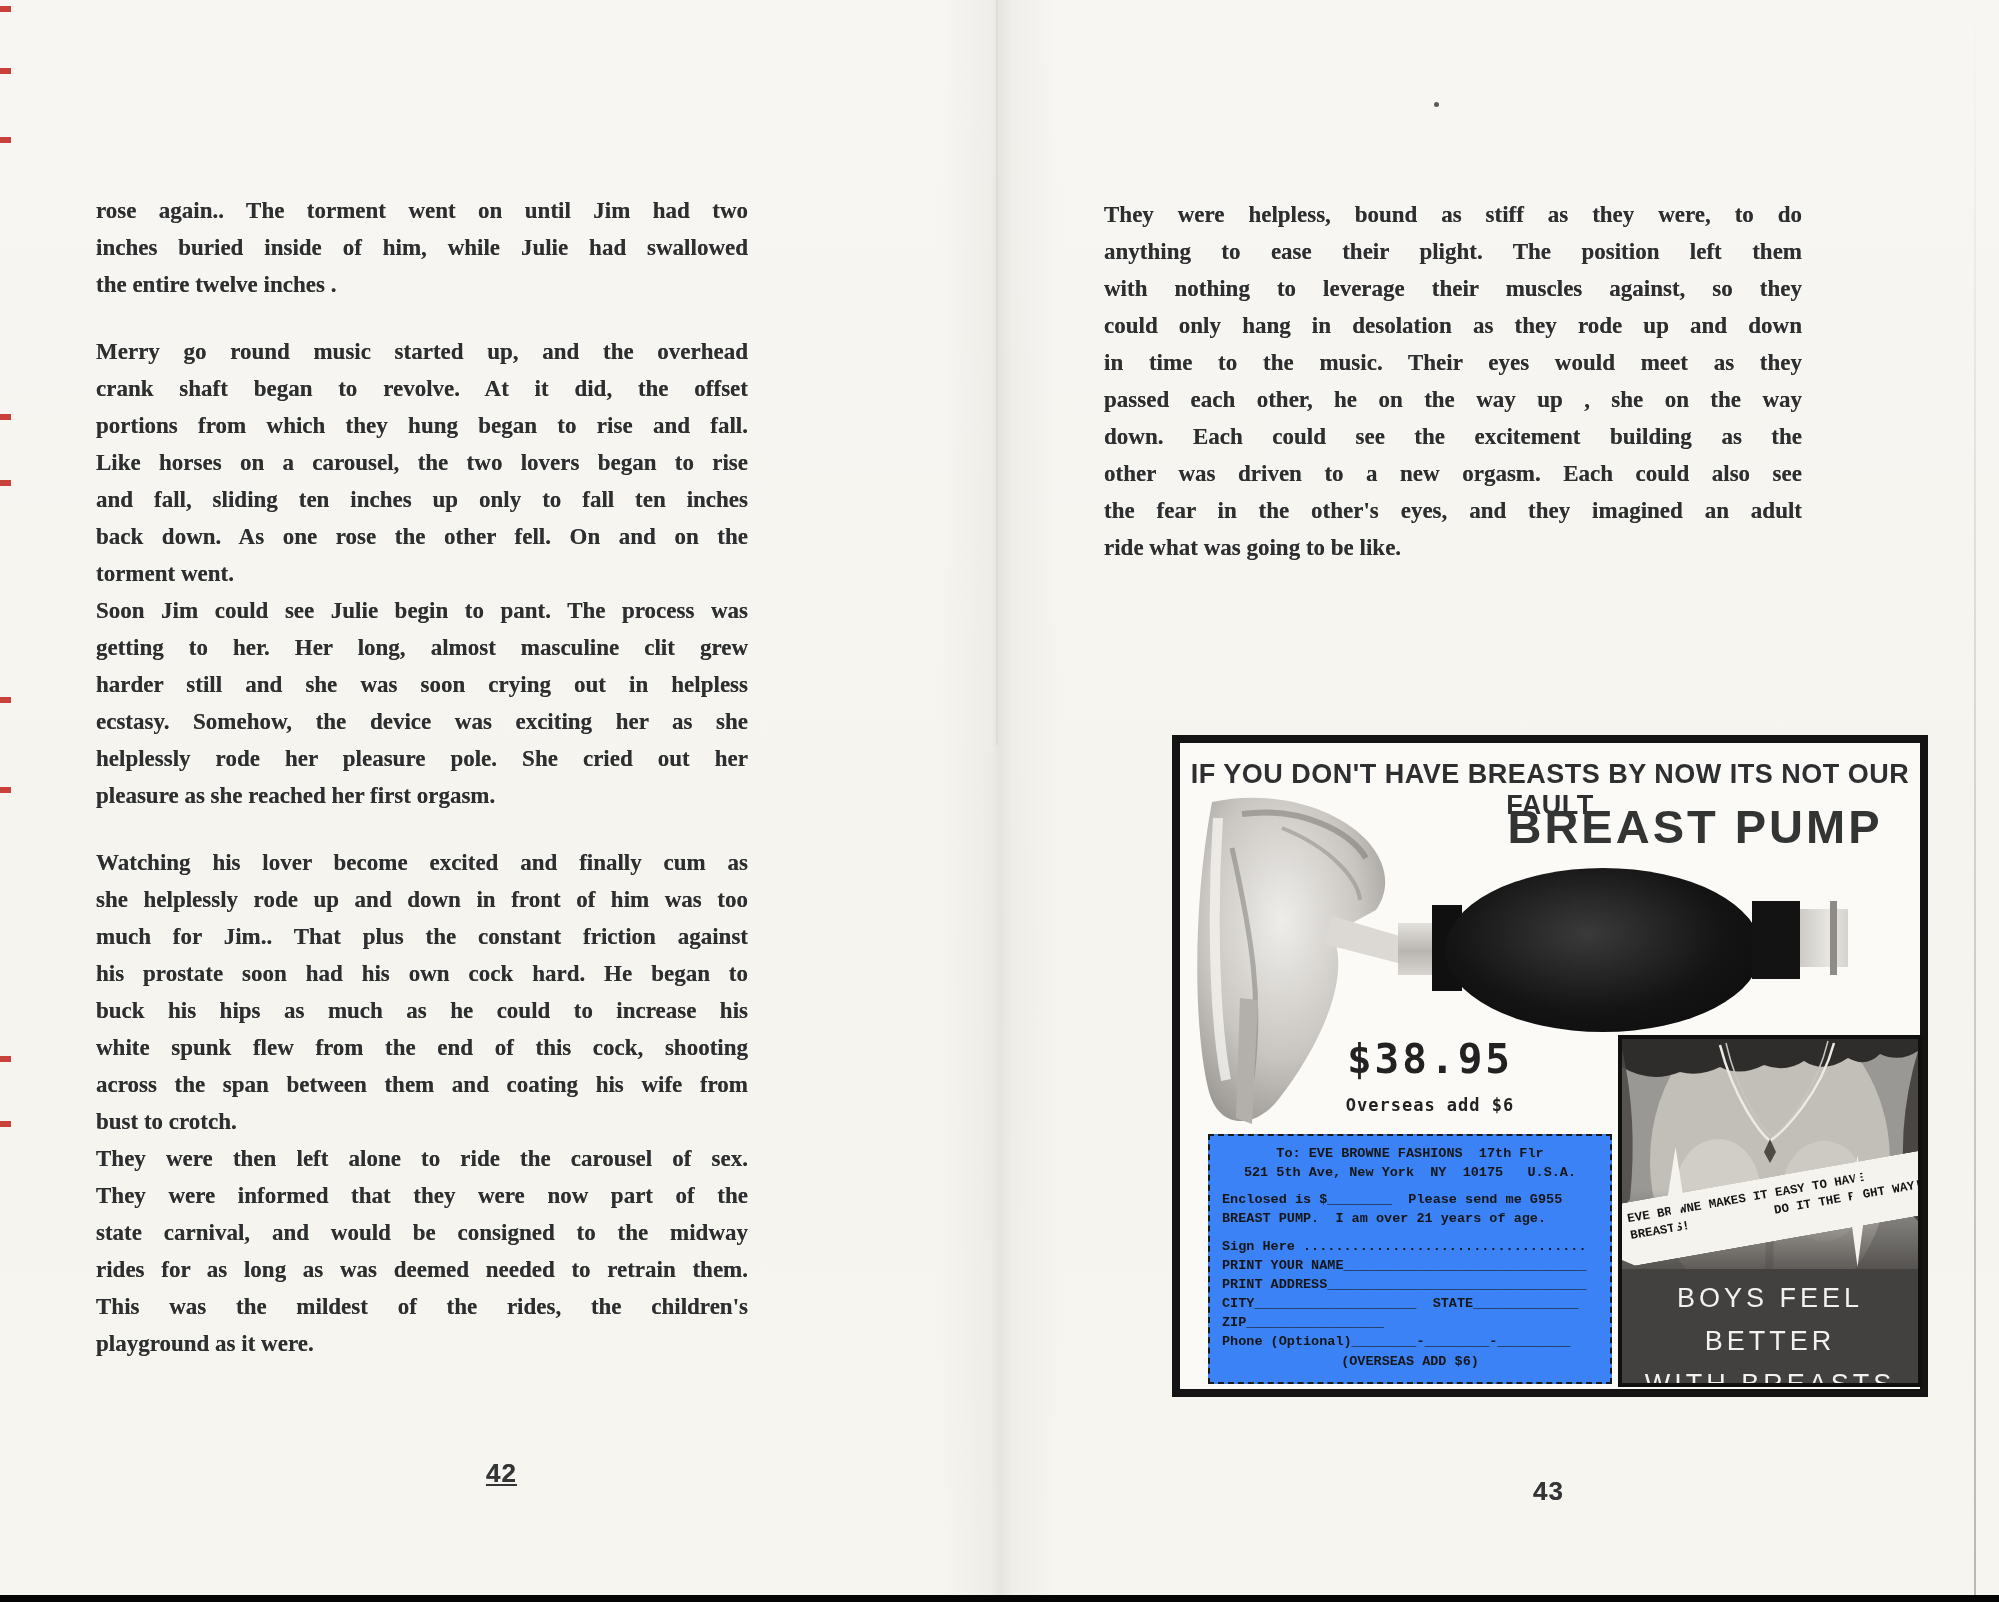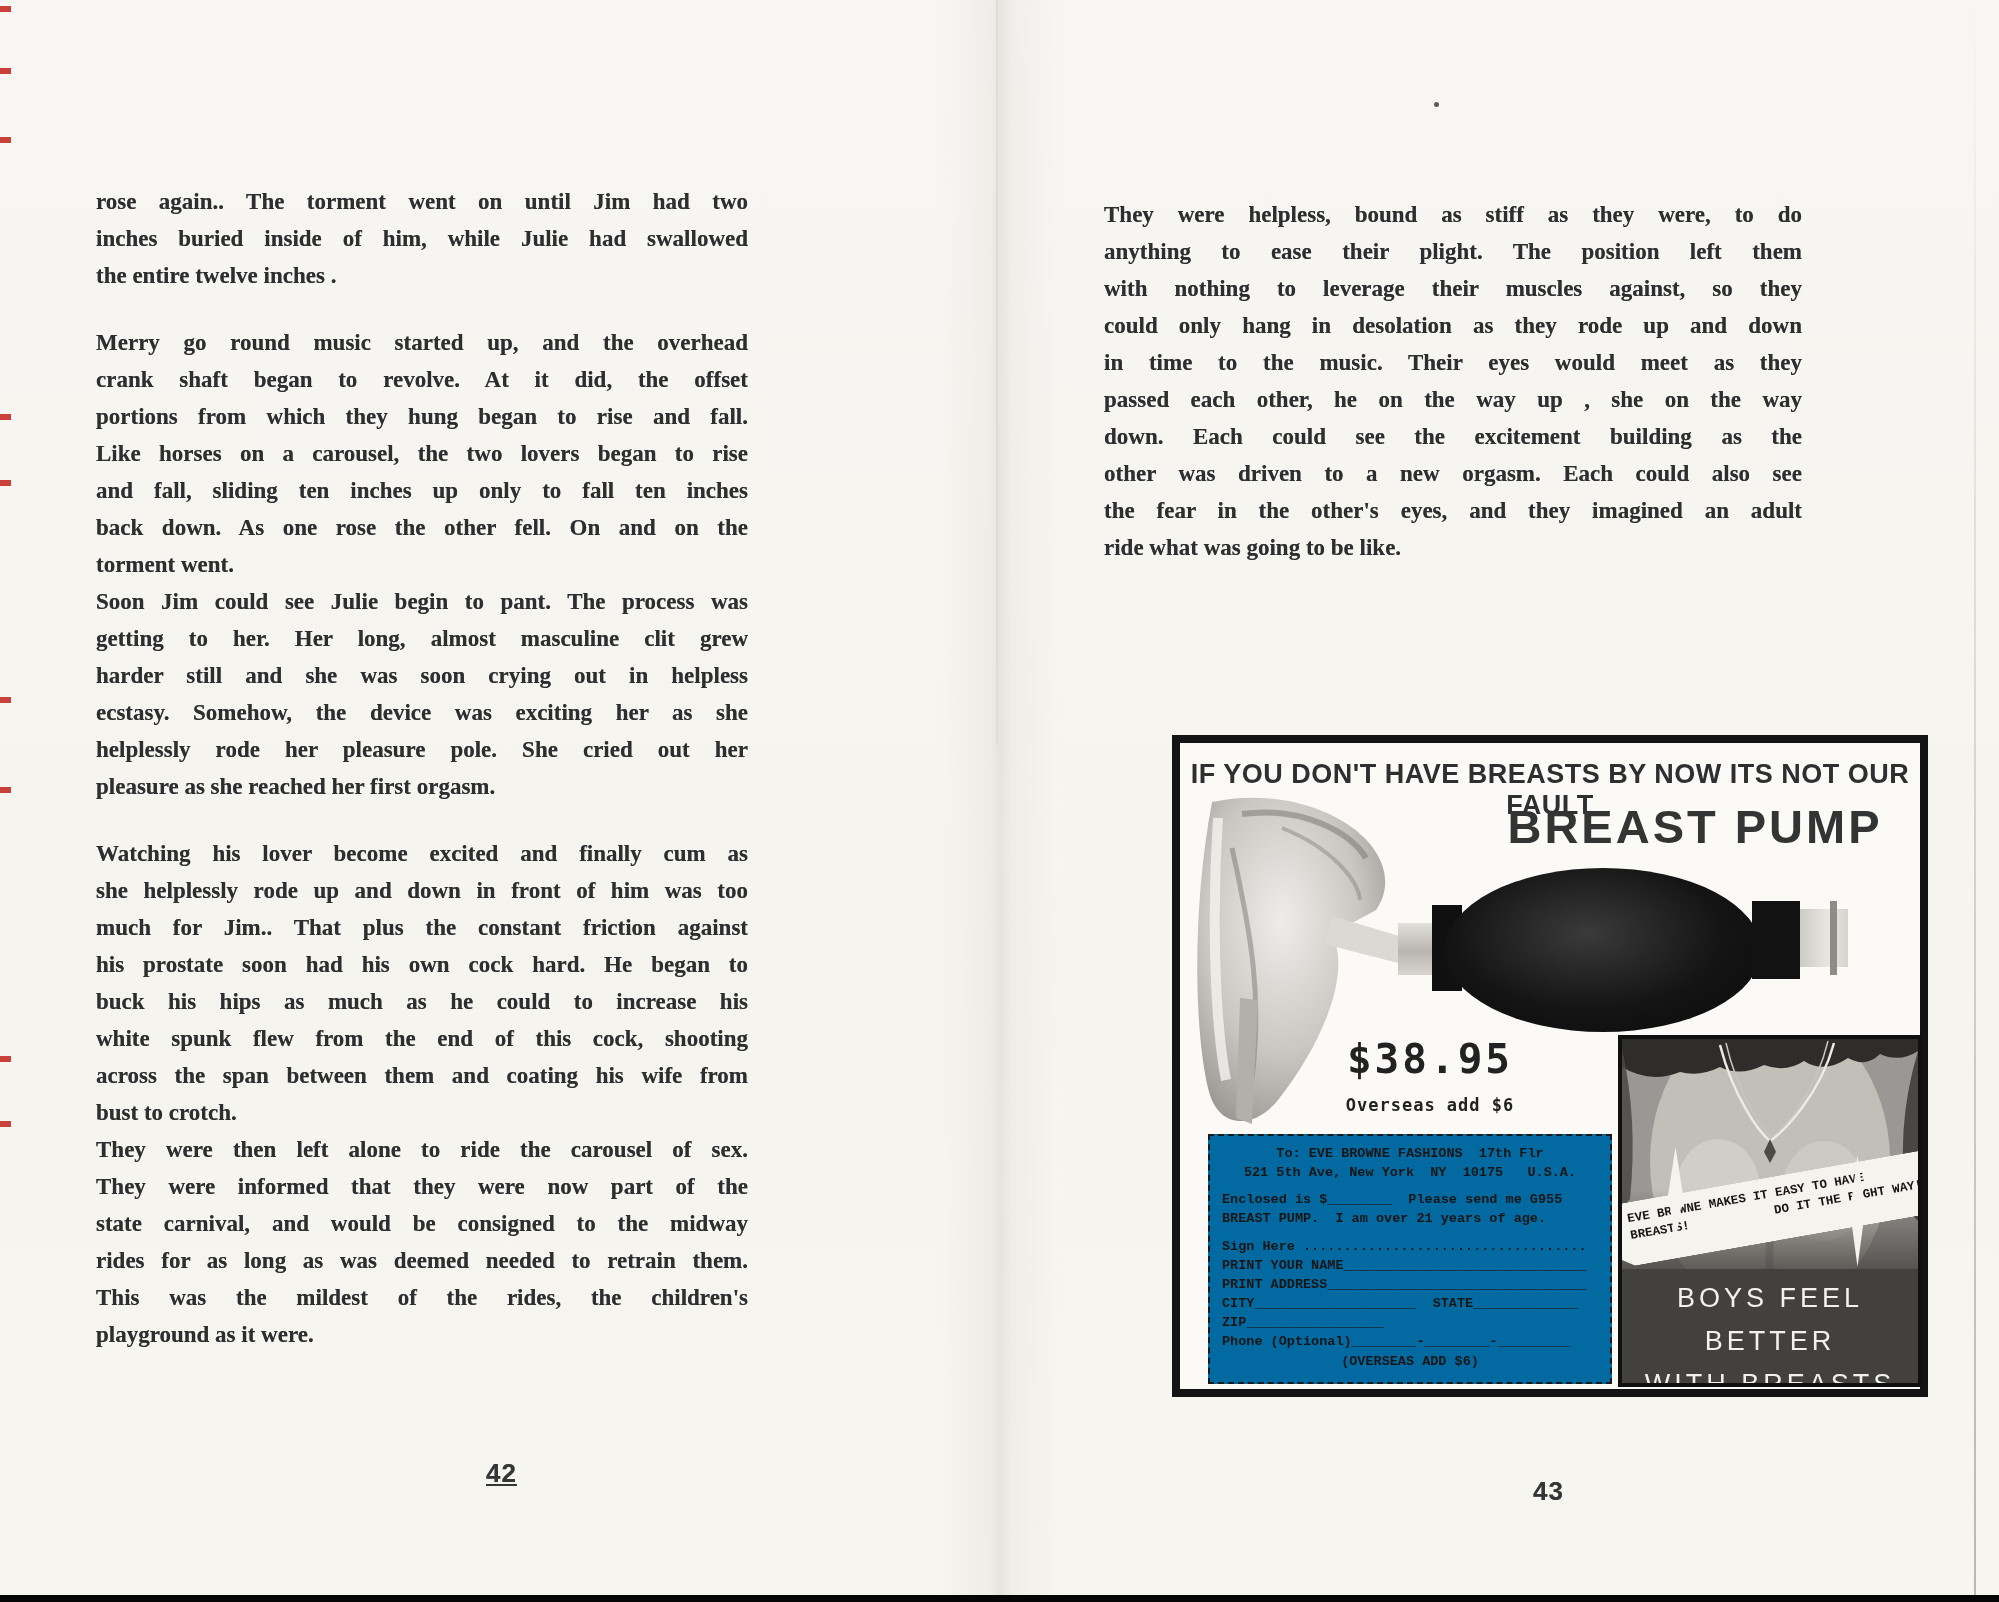--- a/index.html
+++ b/index.html
@@ -48,21 +48,21 @@
   .bulb-tip{position:absolute;left:620px;top:166px;width:48px;height:58px;
     background:linear-gradient(90deg,#c9c6c1,#e6e4df 60%,#d2cfca);opacity:.9;}
   .bulb-tip-bar{position:absolute;left:650px;top:158px;width:7px;height:74px;background:#8f8c88;}
   .price-block{position:absolute;left:105px;top:292px;width:290px;text-align:center;
     font-family:"DejaVu Sans Mono","Liberation Mono",monospace;color:#222;}
   .price{font-size:41px;font-weight:700;letter-spacing:3px;}
   .overseas{margin-top:12px;font-size:17px;font-weight:700;letter-spacing:1px;}
 
   
   .order-form{position:absolute;left:28px;top:391px;width:404px;height:250px;
-    border:2px dashed #1a1a1a;background:#0369a1;box-sizing:border-box;padding:8px 12px 0 12px;
+    border:2px dashed #1a1a1a;background:#3b82f6;box-sizing:border-box;padding:8px 12px 0 12px;
     font-family:"Liberation Mono","DejaVu Sans Mono",monospace;font-weight:700;
     font-size:13.5px;line-height:19px;color:#161616;}
   .fcenter{text-align:center;white-space:pre;}
   .fline{white-space:pre;text-align:left;}
   .fline.blank-line{height:9px;}
   .fgap{height:8px;}
   .overseas-add{text-align:center;white-space:pre;margin-top:1px;}
 
   
   .photo{position:absolute;left:438px;top:292px;width:304px;height:352px;
@@ -93,21 +93,21 @@
   <div class="edge-mark" style="top:68px"></div>
   <div class="edge-mark" style="top:137px"></div>
   <div class="edge-mark" style="top:414px"></div>
   <div class="edge-mark" style="top:480px"></div>
   <div class="edge-mark" style="top:697px"></div>
   <div class="edge-mark" style="top:787px"></div>
   <div class="edge-mark" style="top:1056px"></div>
   <div class="edge-mark" style="top:1121px"></div>
   <div class="speck" style="left:1434px;top:102px"></div>
 
-  <div class="textcol" style="left:96px;top:183px;width:652px;">
+  <div class="textcol" style="left:96px;top:192px;width:652px;">
       <div class="para">
         <div class="bline">rose again..  The torment went on until Jim had two</div>
         <div class="bline">inches buried inside of him, while Julie had swallowed</div>
         <div class="bline last">the entire twelve inches .</div>
       </div>
       <div class="para gapped">
         <div class="bline">Merry go round music started up, and the overhead</div>
         <div class="bline">crank shaft began to revolve.  At it did, the offset</div>
         <div class="bline">portions from which they hung began to rise and fall.</div>
         <div class="bline">Like horses on a carousel, the two lovers began to rise</div>

